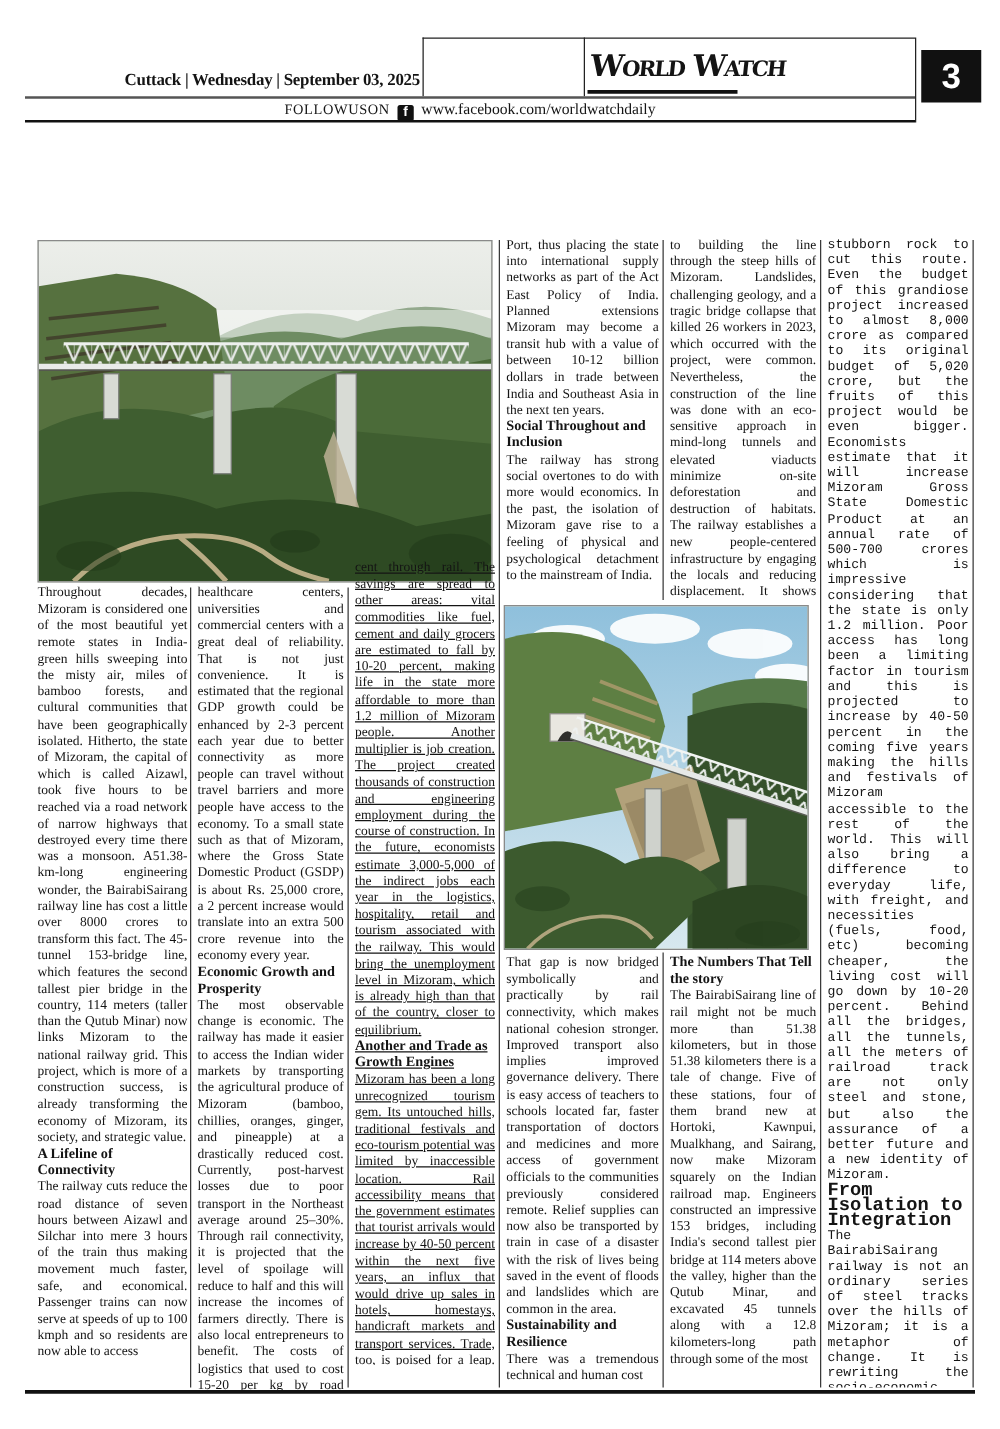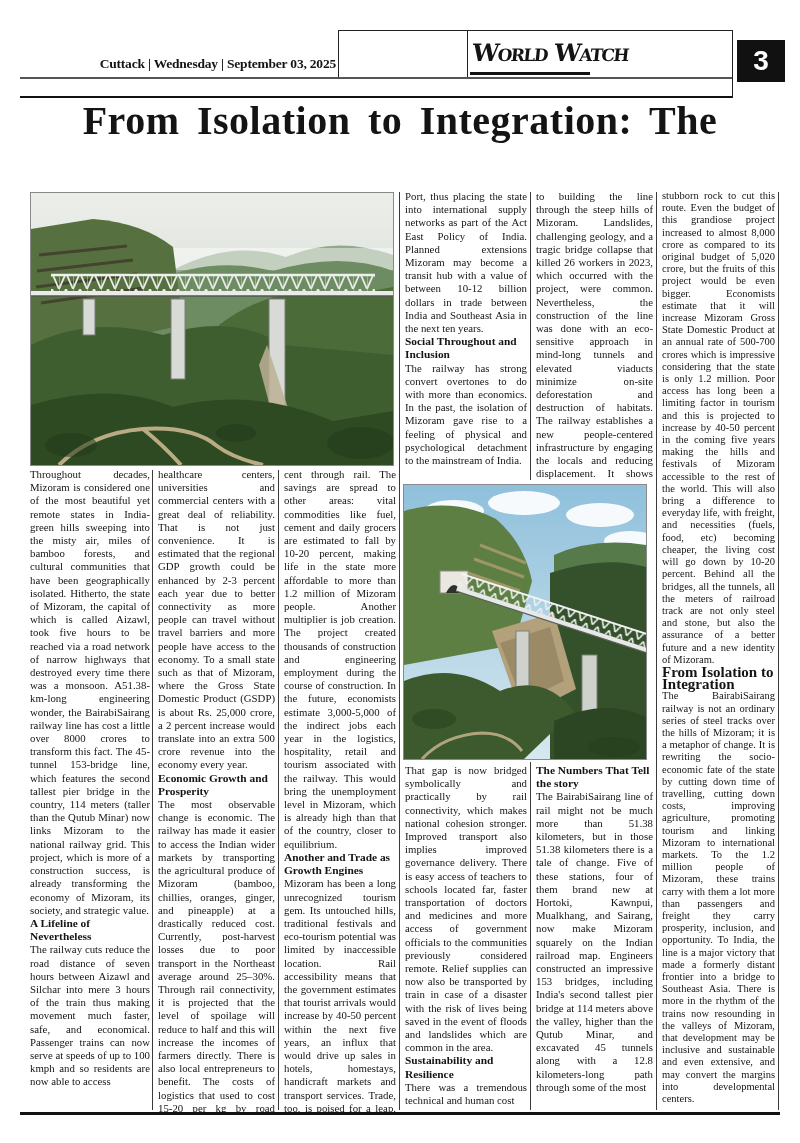--- a/index.html
+++ b/index.html
@@ -26,21 +26,21 @@
           font-family:"Liberation Sans",sans-serif;font-weight:bold;font-size:11px;
           line-height:13px;text-align:center;border-radius:2px;vertical-align:-2px;margin:0 3px;}
   .headline{position:absolute;left:20px;top:99px;width:760px;text-align:center;
             font-weight:bold;font-size:40px;line-height:43px;letter-spacing:0.5px;word-spacing:7px;}
   .photo{position:absolute;border:1px solid #8a8a8a;overflow:hidden;background:#cdd6cb;}
   .photo svg{display:block;width:100%;height:100%;}
   .col{position:absolute;font-size:10.8px;line-height:13.2px;text-align:justify;
        overflow:hidden;}
   .col p{margin:0;}
   .col h4{margin:0;font-size:11.4px;line-height:13.2px;text-align:left;}
-  .col.dense{font-size:10.5px;line-height:12.2px;}
+  .col.dense{font-size:10.5px;line-height:12.2px;font-family:Liberation Mono, monospace;}
   .col.dense h4{font-size:15px;line-height:12.2px;}
   .colrule{position:absolute;width:1px;background:#3a3a3a;}
   .bottomrule{position:absolute;left:20px;top:1112px;width:760px;height:3px;background:#111;}
 </style>
 </head>
 <body>
 
 <div class="page">
 
   <div class="dateline">Cuttack | Wednesday | September 03, 2025</div>
@@ -50,25 +50,29 @@
   <div class="rule" style="left:467px;top:30px;width:1px;height:47px;"></div>
   <div class="rule" style="left:732px;top:30px;width:1px;height:68px;"></div>
 
   <div class="logo">World Watch</div>
   <div class="logo-underline"></div>
 
   <div class="pagenum">3</div>
 
   <div class="grayrule" style="left:20px;top:77px;width:712px;height:2px;"></div>
 
+  <div class="followrow">
+    <span class="lbl">FOLLOWUSON</span>
+    <span class="fbicon">f</span>
+    <span>www.facebook.com/worldwatchdaily</span>
+  </div>
 
   <div class="rule" style="left:20px;top:96px;width:712px;height:2px;background:#111;"></div>
 
   <div class="headline">
-    <div>From Isolation to Integration: The</div>
   </div>
 
   <div class="photo" style="left:30px;top:192px;width:362px;height:272px;">
     <svg viewBox="0 0 362 272" preserveAspectRatio="none">
       <defs>
         <linearGradient id="sky1" x1="0" y1="0" x2="0" y2="1">
           <stop offset="0" stop-color="#eceeea"></stop>
             <stop offset="1" stop-color="#c3cfc2"></stop>
         </linearGradient>
         <pattern id="tr1" width="14" height="16" patternUnits="userSpaceOnUse">
@@ -167,37 +171,37 @@
   <div class="colrule" style="left:152px;top:470px;height:640px;"></div>
   <div class="colrule" style="left:278px;top:470px;height:640px;"></div>
   <div class="colrule" style="left:399px;top:192px;height:918px;"></div>
   <div class="colrule" style="left:530px;top:192px;height:288px;"></div>
   <div class="colrule" style="left:530px;top:762px;height:348px;"></div>
   <div class="colrule" style="left:656px;top:192px;height:918px;"></div>
   <div class="colrule" style="left:778px;top:192px;height:918px;"></div>
 
   <div class="col" style="left:30px;top:468px;width:120px;height:644px;">
       <p>Throughout decades, Mizoram is considered one of the most beautiful yet remote states in India- green hills sweeping into the misty air, miles of bamboo forests, and cultural communities that have been geographically isolated. Hitherto, the state of Mizoram, the capital of which is called Aizawl, took five hours to be reached via a road network of narrow highways that destroyed every time there was a monsoon. A51.38-km-long engineering wonder, the BairabiSairang railway line has cost a little over 8000 crores to transform this fact. The 45-tunnel 153-bridge line, which features the second tallest pier bridge in the country, 114 meters (taller than the Qutub Minar) now links Mizoram to the national railway grid. This project, which is more of a construction success, is already transforming the economy of Mizoram, its society, and strategic value.</p>
-      <h4>A Lifeline of Nevertheless</h4>
+      <h4>A Lifeline of Connectivity</h4>
       <p>The railway cuts reduce the road distance of seven hours between Aizawl and Silchar into mere 3 hours of the train thus making movement much faster, safe, and economical. Passenger trains can now serve at speeds of up to 100 kmph and so residents are now able to access</p>
     </div>
   <div class="col" style="left:158px;top:468px;width:117px;height:644px;">
       <p>healthcare centers, universities and commercial centers with a great deal of reliability. That is not just convenience. It is estimated that the regional GDP growth could be enhanced by 2-3 percent each year due to better connectivity as more people can travel without travel barriers and more people have access to the economy. To a small state such as that of Mizoram, where the Gross State Domestic Product (GSDP) is about Rs. 25,000 crore, a 2 percent increase would translate into an extra 500 crore revenue into the economy every year.</p>
       <h4>Economic Growth and Prosperity</h4>
       <p>The most observable change is economic. The railway has made it easier to access the Indian wider markets by transporting the agricultural produce of Mizoram (bamboo, chillies, oranges, ginger, and pineapple) at a drastically reduced cost. Currently, post-harvest losses due to poor transport in the Northeast average around 25–30%. Through rail connectivity, it is projected that the level of spoilage will reduce to half and this will increase the incomes of farmers directly. There is also local entrepreneurs to benefit. The costs of logistics that used to cost 15-20 per kg by road should come down by 30-40 per-</p>
     </div>
-  <div class="col" style="left:284px;top:468px;width:112px;height:644px;">
+  <div class="col" style="left:284px;top:448px;width:112px;height:644px;text-decoration:underline;">
       <p>cent through rail. The savings are spread to other areas: vital commodities like fuel, cement and daily grocers are estimated to fall by 10-20 percent, making life in the state more affordable to more than 1.2 million of Mizoram people. Another multiplier is job creation. The project created thousands of construction and engineering employment during the course of construction. In the future, economists estimate 3,000-5,000 of the indirect jobs each year in the logistics, hospitality, retail and tourism associated with the railway. This would bring the unemployment level in Mizoram, which is already high than that of the country, closer to equilibrium.</p>
       <h4>Another and Trade as Growth Engines</h4>
       <p>Mizoram has been a long unrecognized tourism gem. Its untouched hills, traditional festivals and eco-tourism potential was limited by inaccessible location. Rail accessibility means that the government estimates that tourist arrivals would increase by 40-50 percent within the next five years, an influx that would drive up sales in hotels, homestays, handicraft markets and transport services. Trade, too, is poised for a leap. The railway connects Mizoram to the rest of India and places it near Myanmar's Sittwe</p>
     </div>
   <div class="col" style="left:405px;top:190px;width:122px;height:290px;">
       <p>Port, thus placing the state into international supply networks as part of the Act East Policy of India. Planned extensions Mizoram may become a transit hub with a value of between 10-12 billion dollars in trade between India and Southeast Asia in the next ten years.</p>
       <h4>Social Throughout and Inclusion</h4>
-      <p>The railway has strong convert overtones to do with more than economics. In the past, the isolation of Mizoram gave rise to a feeling of physical and psychological detachment to the mainstream of India.</p>
+      <p>The railway has strong social overtones to do with more would economics. In the past, the isolation of Mizoram gave rise to a feeling of physical and psychological detachment to the mainstream of India.</p>
     </div>
   <div class="col" style="left:536px;top:190px;width:117px;height:290px;">
       <p>to building the line through the steep hills of Mizoram. Landslides, challenging geology, and a tragic bridge collapse that killed 26 workers in 2023, which occurred with the project, were common. Nevertheless, the construction of the line was done with an eco-sensitive approach in mind-long tunnels and elevated viaducts minimize on-site deforestation and destruction of habitats. The railway establishes a new people-centered infrastructure by engaging the locals and reducing displacement. It shows how development can be done</p>
     </div>
   <div class="col" style="left:405px;top:764px;width:122px;height:346px;">
       <p>That gap is now bridged symbolically and practically by rail connectivity, which makes national cohesion stronger. Improved transport also implies improved governance delivery. There is easy access of teachers to schools located far, faster transportation of doctors and medicines and more access of government officials to the communities previously considered remote. Relief supplies can now also be transported by train in case of a disaster with the risk of lives being saved in the event of floods and landslides which are common in the area.</p>
       <h4>Sustainability and Resilience</h4>
       <p>There was a tremendous technical and human cost</p>
     </div>
   <div class="col" style="left:536px;top:764px;width:117px;height:346px;">

